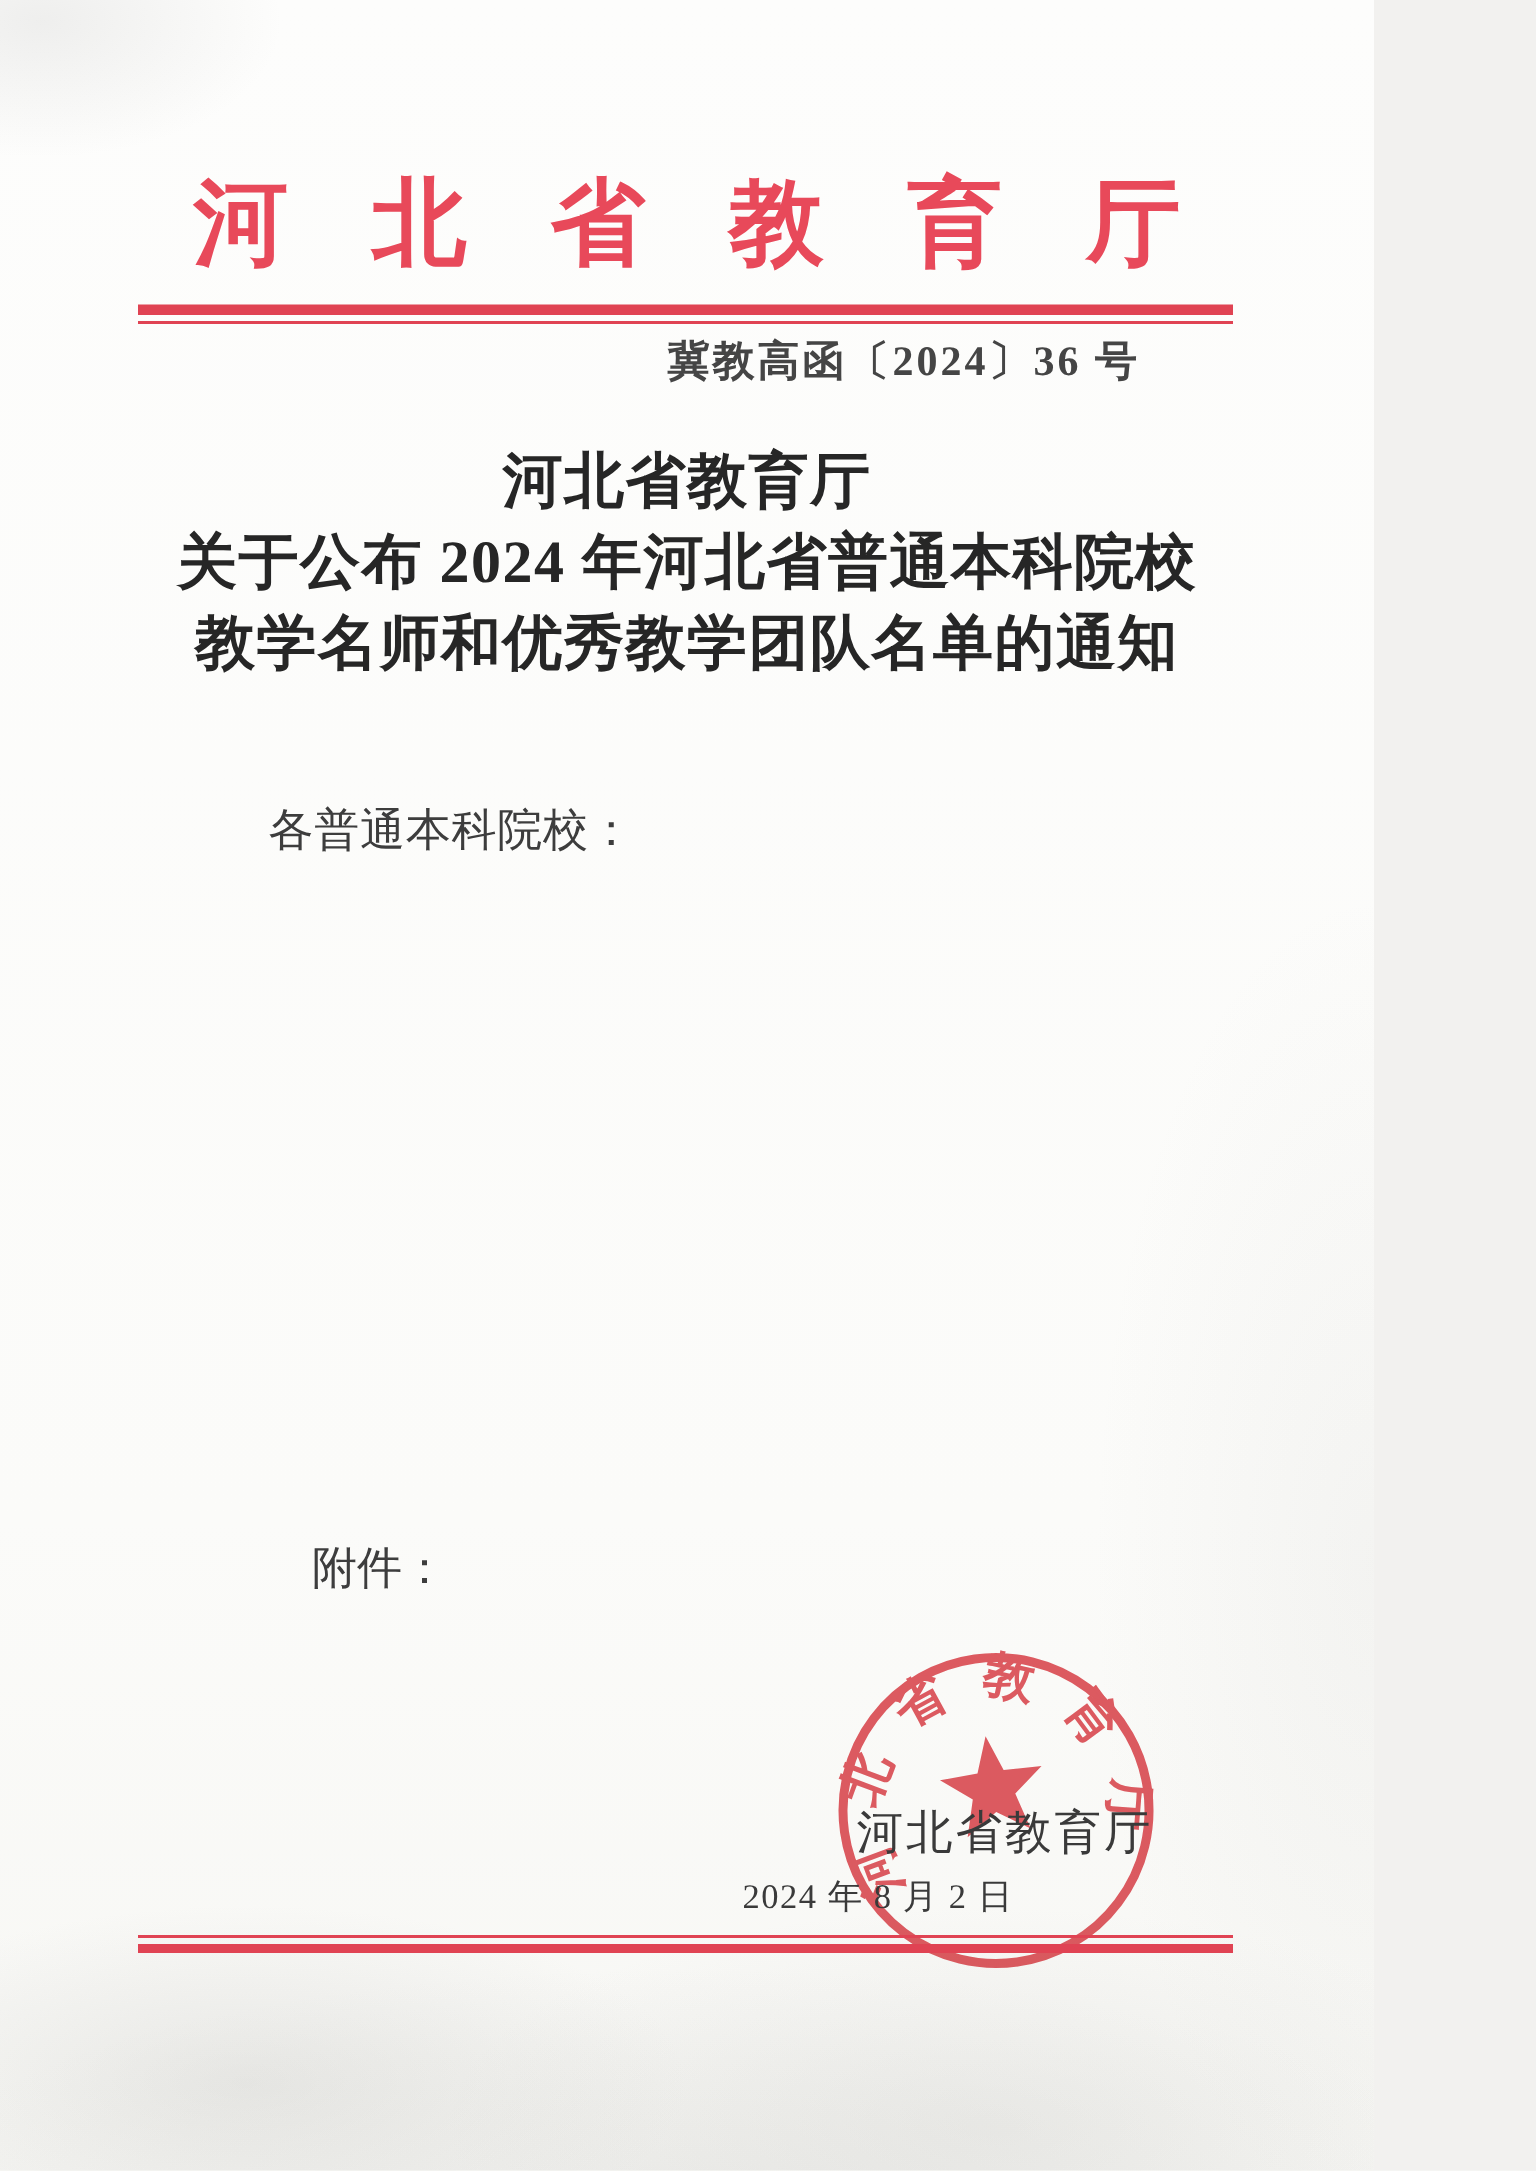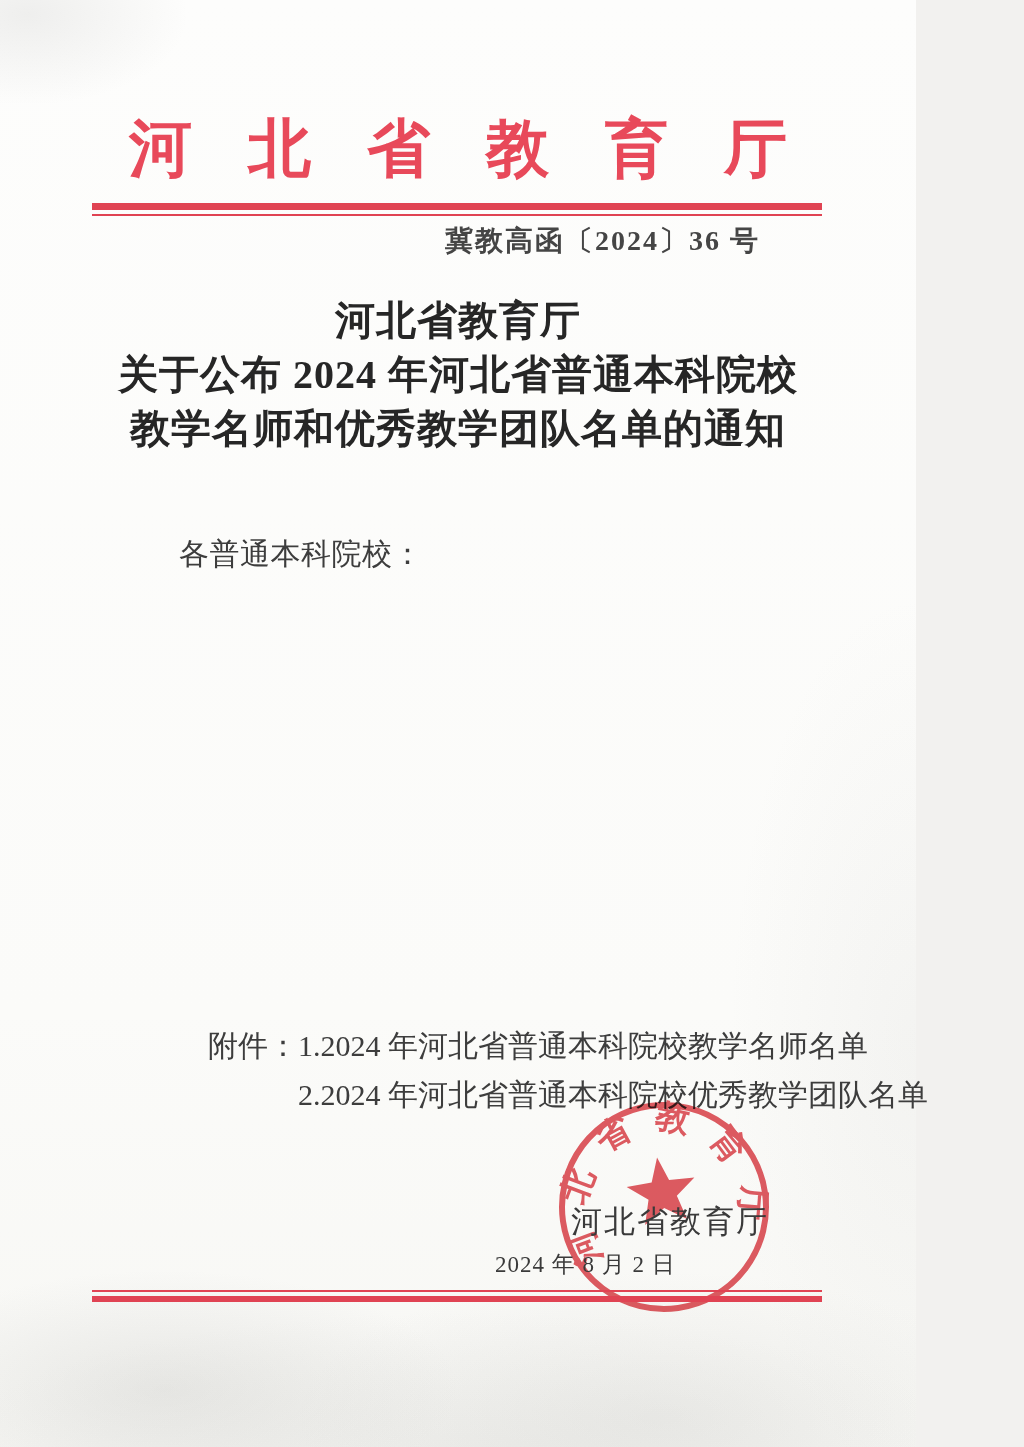--- a/index.html
+++ b/index.html
@@ -94,24 +94,20 @@
     <div>关于公布 2024 年河北省普通本科院校</div>
     <div>教学名师和优秀教学团队名单的通知</div>
   </div>
 
   <div class="body-text">
     <p class="salutation">各普通本科院校：</p>
   </div>
 
   <div class="attachments">
     <span>附件：</span>
-    <span class="attachment-items">
-      <span>1.2024 年河北省普通本科院校教学名师名单</span>
-      <span>2.2024 年河北省普通本科院校优秀教学团队名单</span>
-    </span>
   </div>
 
   <svg class="seal" viewBox="-113 -116 226 232" xmlns="http://www.w3.org/2000/svg">
     <circle cx="0" cy="0" r="102" fill="none" stroke="#dd454d" stroke-width="6"></circle>
     <defs>
       <path id="sealArc" d="M -60 48 A 77 77 0 1 1 60 48" fill="none"></path>
     </defs>
     <text text-anchor="middle">
       <textPath href="#sealArc" startOffset="50%">河北省教育厅</textPath>
     </text>

